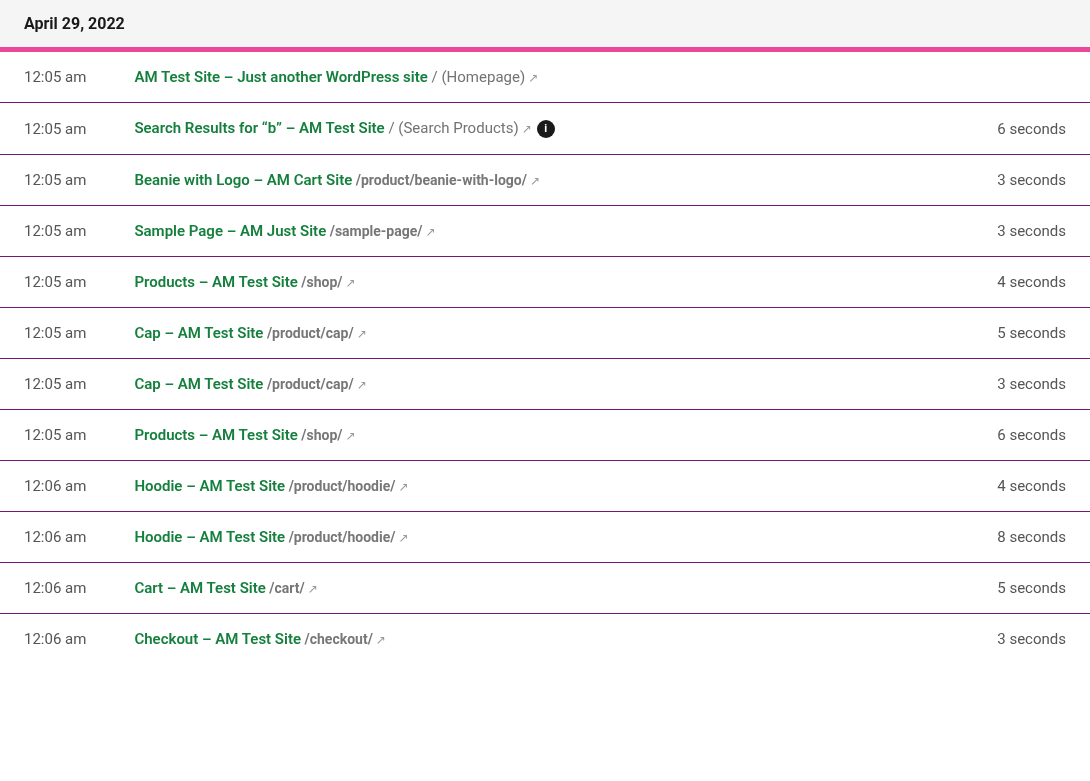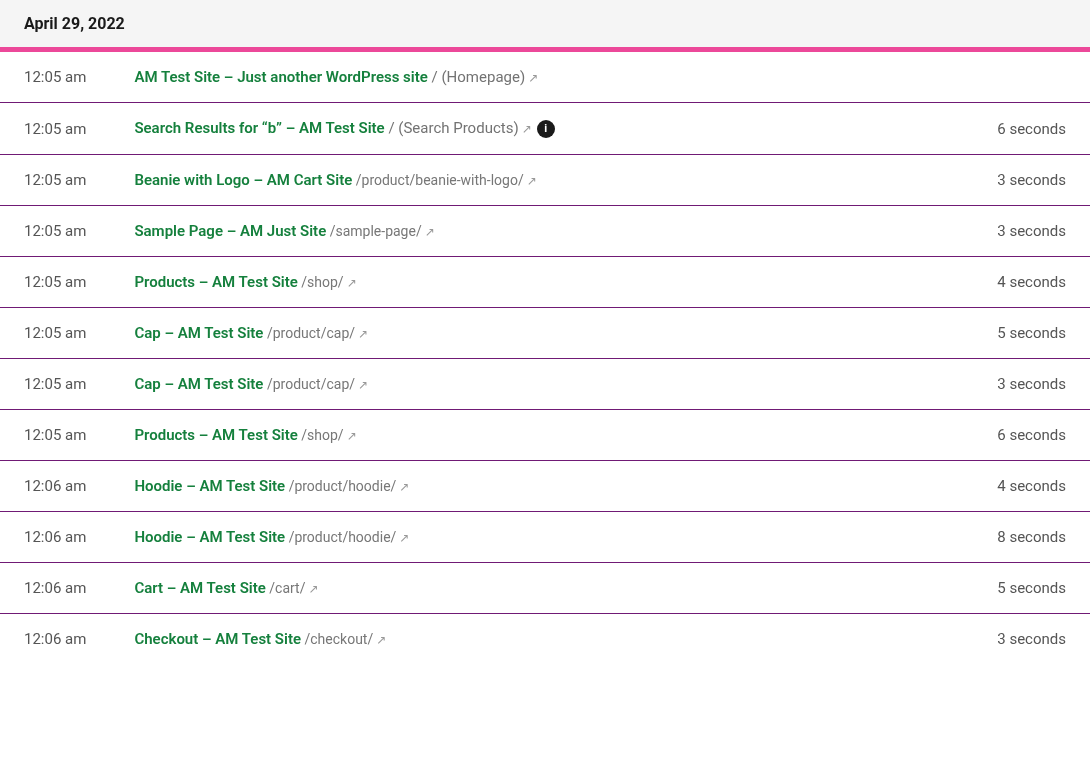--- a/index.html
+++ b/index.html
@@ -55,21 +55,21 @@
       color: #1a1a1a;
       font-size: 15px;
     }
 
     .page-title {
       font-weight: 600;
       color: #15803d;
     }
 
     .page-url {
-      font-weight: 400;
+      font-weight: 700;
       color: #777777;
       font-size: 14px;
     }
 
     .page-label {
       color: #737373;
       font-weight: 400;
       text-align: right;
     }
 

